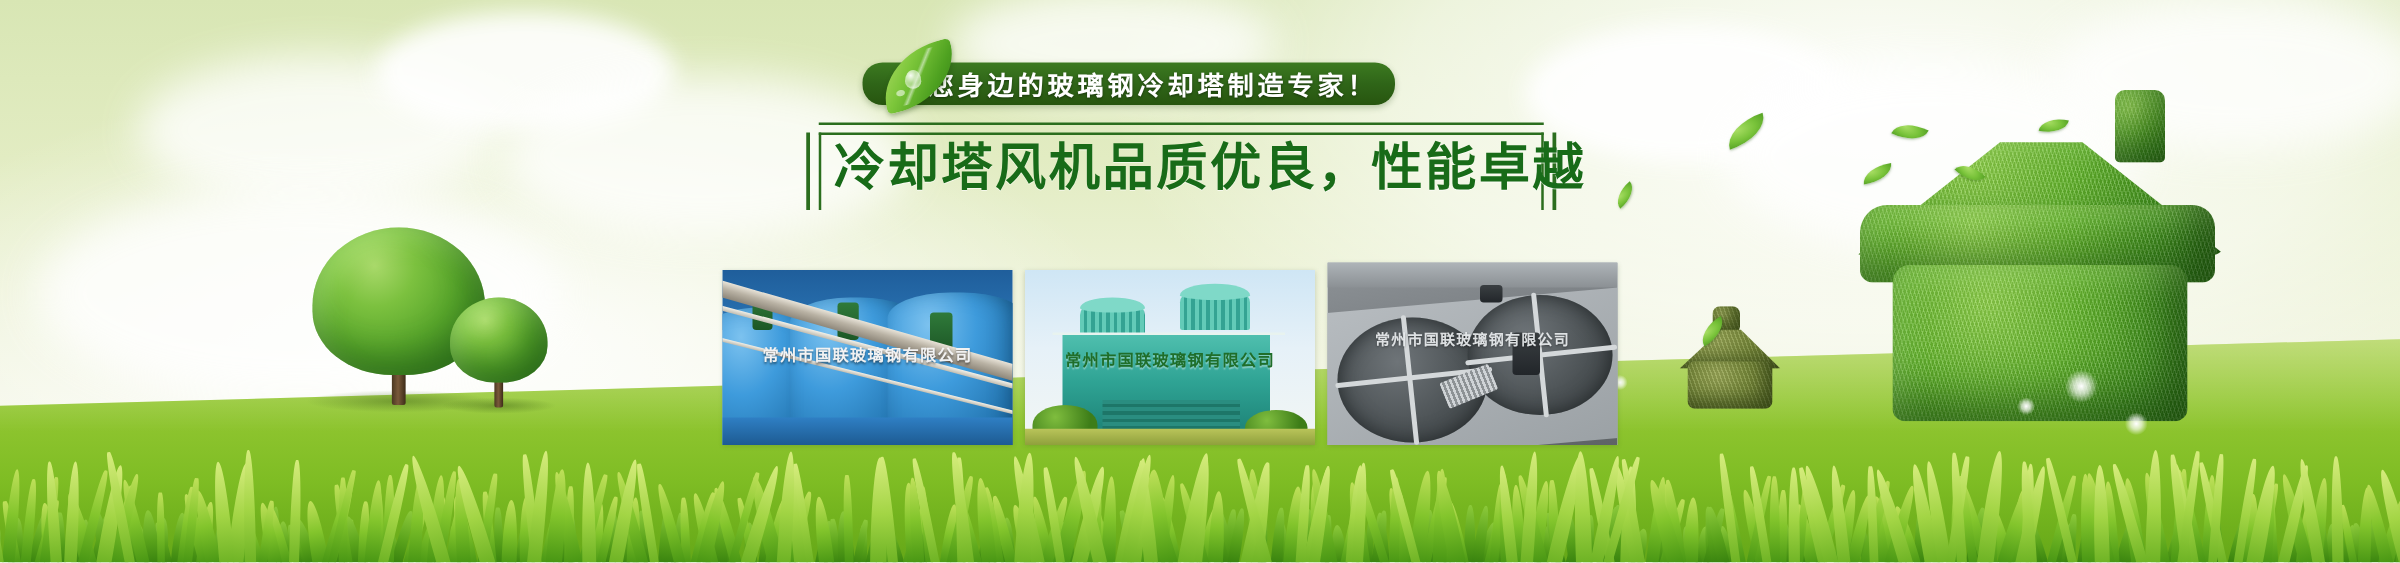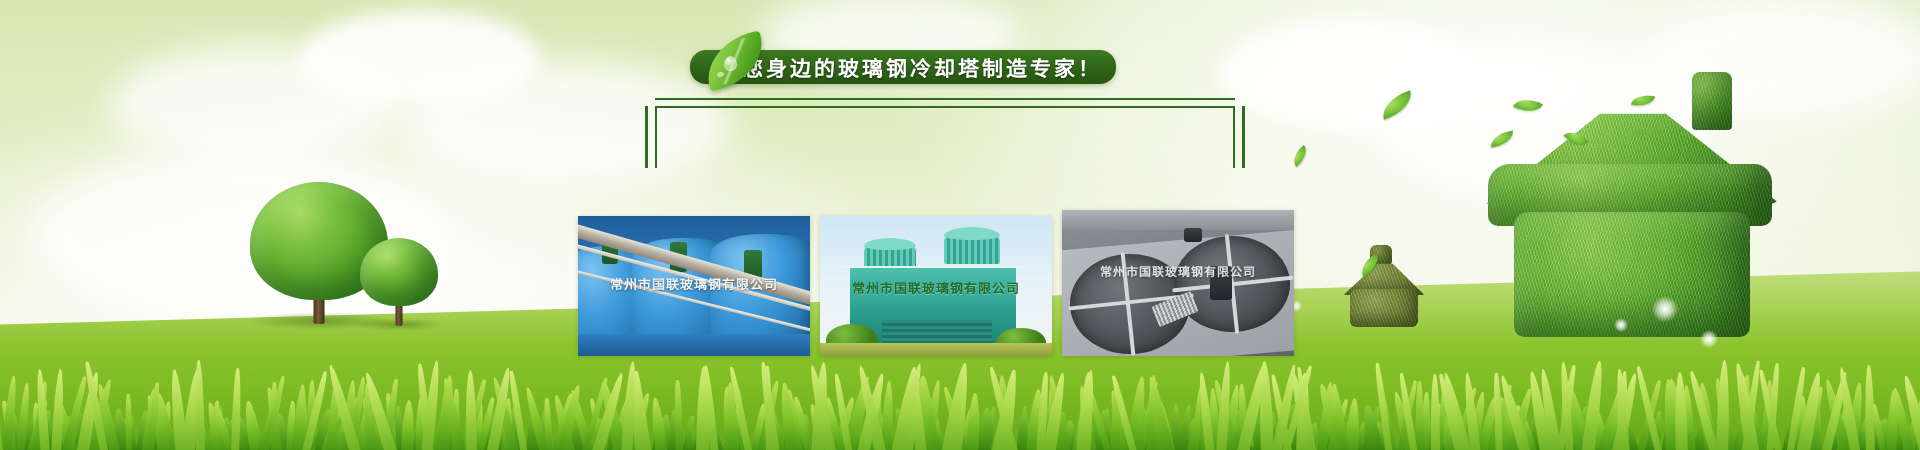--- a/index.html
+++ b/index.html
@@ -284,20 +284,21 @@
   <div class="slogan" style="left:690px;top:50px;">
     <div class="slogan-leaf"></div>
     <div class="slogan-drop"></div>
     <span class="slogan-text">您身边的玻璃钢冷却塔制造专家！</span>
   </div>
 
   <div class="headline-wrap" style="left:645px;top:98px;width:600px;height:74px;">
     <div class="hl-top" style="width:580px;"></div>
     <div class="hl-left" style="height:62px;"></div>
     <div class="hl-right" style="left:588px;height:62px;"></div>
+    <div class="headline-text">冷却塔风机品质优良，性能卓越</div>
   </div>
 
   <div class="photo" style="left:578px;top:216px;width:232px;height:140px;">
     <div class="p1-bg"></div>
     <div class="p1-sky"></div>
     <div class="p1-tank" style="left:-14px;width:96px;height:118px;"></div>
     <div class="p1-tank" style="left:54px;width:104px;height:126px;"></div>
     <div class="p1-tank" style="left:132px;width:110px;height:130px;"></div>
     <div class="p1-motor" style="left:24px;top:20px;width:16px;height:28px;"></div>
     <div class="p1-motor" style="left:92px;top:26px;width:17px;height:30px;"></div>

